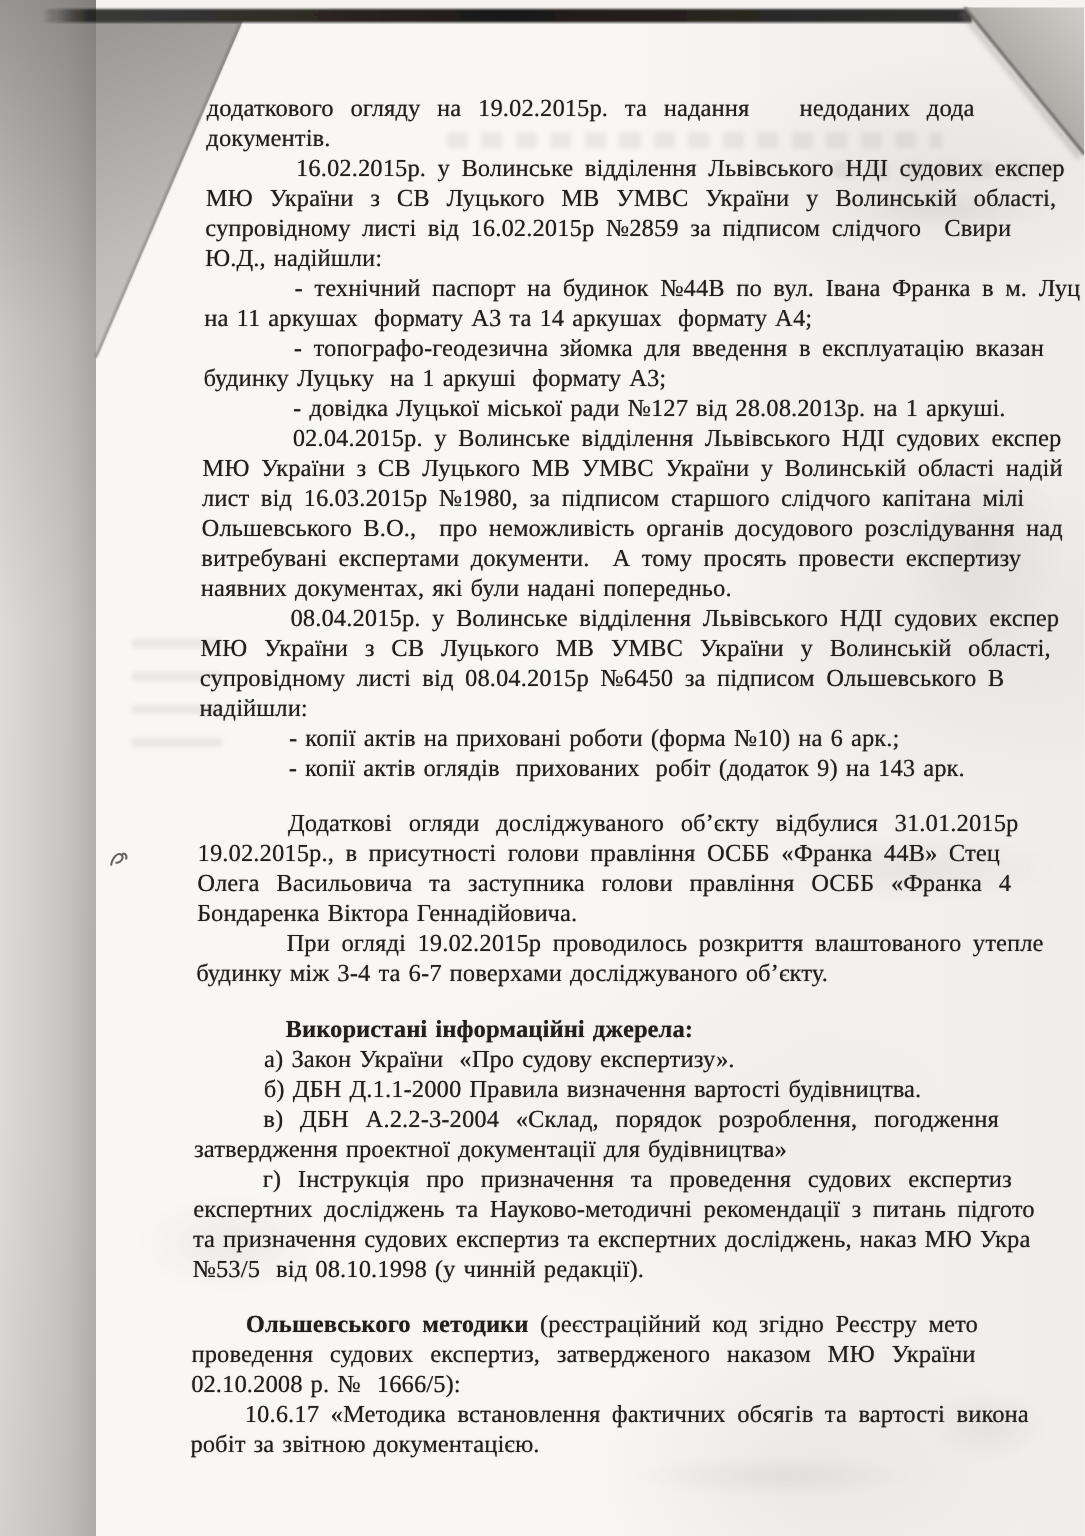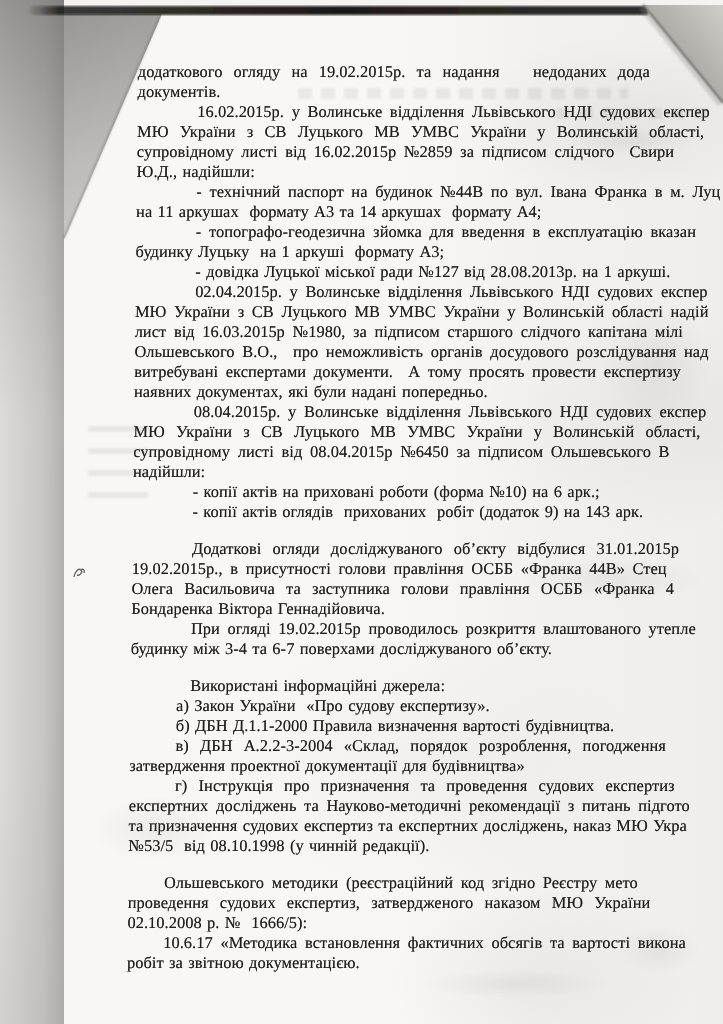--- a/index.html
+++ b/index.html
@@ -61,21 +61,21 @@
     word-spacing:1.2px;letter-spacing:.1px;
     text-shadow:0 0 .6px rgba(33,30,28,.7);
   }
   .ln{height:20px;white-space:pre;}
   .ln.g{margin-top:17px;}
   .ln.i1{padding-left:60px;}
   .ln.i2{padding-left:46px;}
   .ln.i3{padding-left:36px;}
   .ln.w1{word-spacing:3.5px;}
   .ln.w2{word-spacing:7px;}
-  .ln b{font-weight:normal;margin-top:31px;}
+  .ln b{font-weight:bold;margin-top:31px;}
 </style>
 </head>
 <body>
 
 <div class="scan">
   <div class="left-strip"></div>
   <div class="corner-tl"></div>
 
   <div class="paper">
     <div class="texture"></div>

